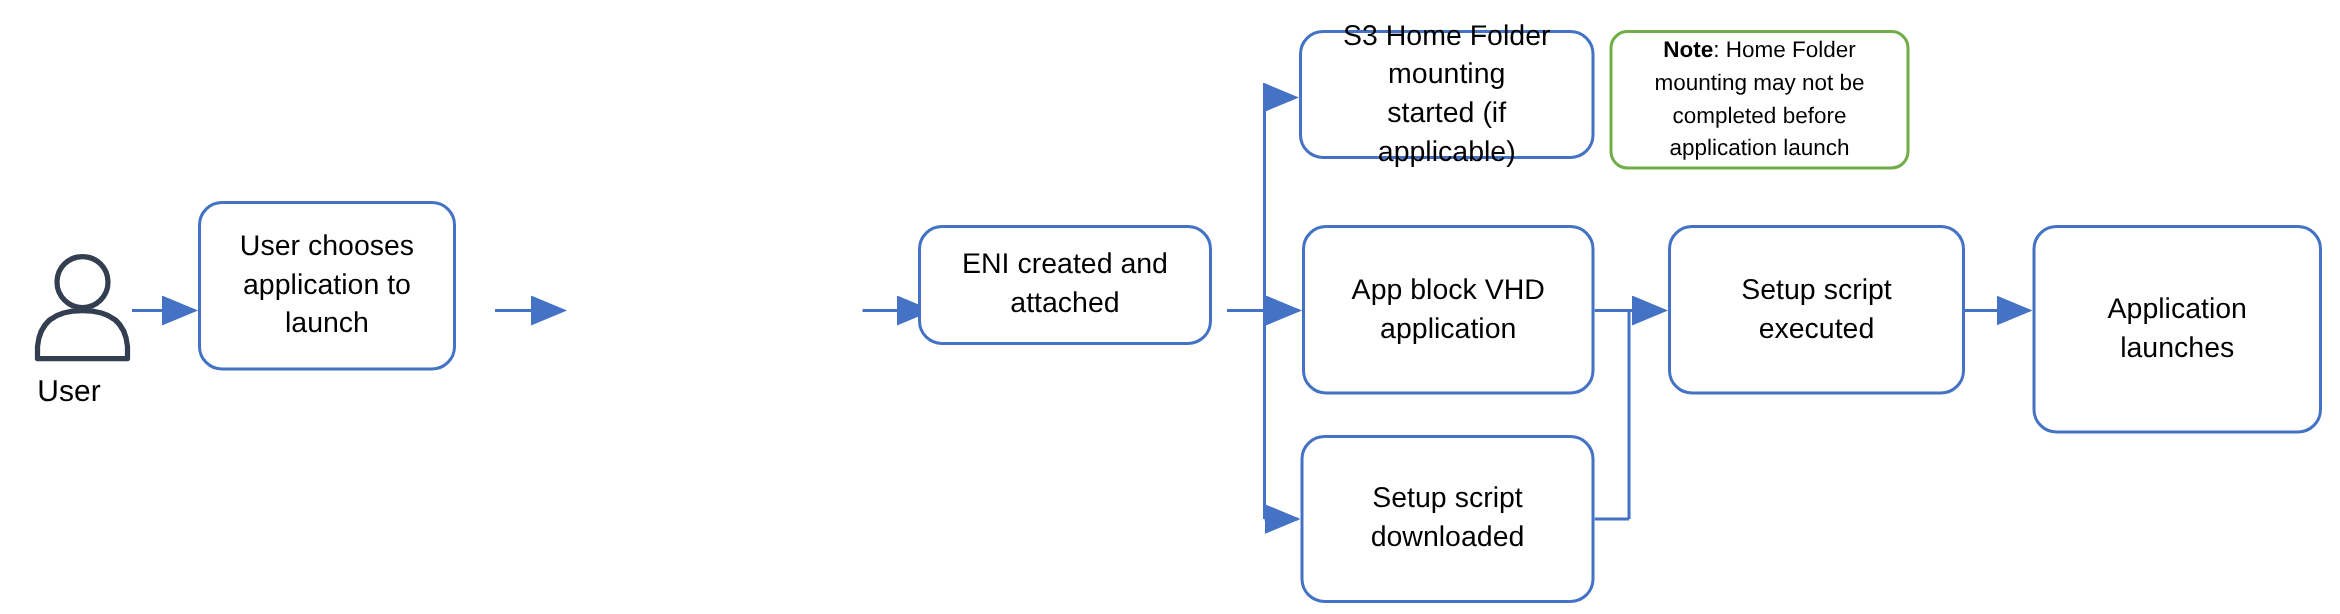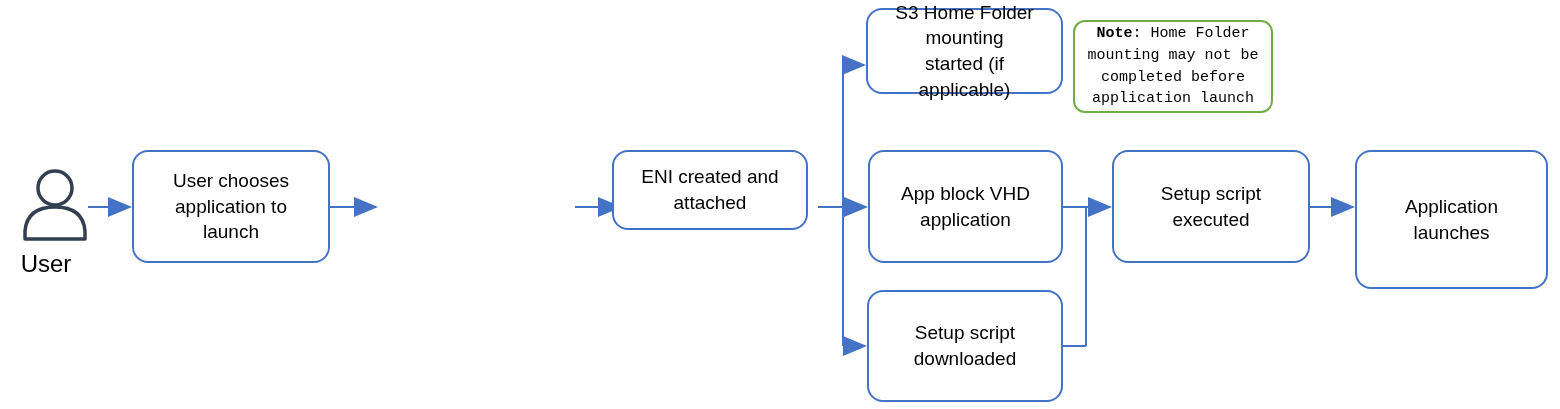--- a/index.html
+++ b/index.html
@@ -38,28 +38,27 @@
     box-sizing:border-box;
     background:var(--color-background);
     border:2px solid var(--color-note-border);
     border-radius:12px;
     display:flex;align-items:center;justify-content:center;
     text-align:center;
     font-size:15px;line-height:1.45;
     color:var(--color-text);
     white-space:pre-line;
     padding:4px 8px;
-    font-family:Liberation Mono, monospace;
   }
   .note .note-prefix{font-weight:bold;}
   .actor-icon{position:absolute;left:14px;top:165px;}
   .actor-icon .shape{stroke:var(--color-actor);stroke-width:3.5;fill:none;stroke-linejoin:round;}
   .actor-label{
     position:absolute;left:15px;top:250px;width:62px;
-    text-align:center;font-size:24px;color:var(--color-text);
+    text-align:center;font-size:20px;color:var(--color-text);
   }
 </style>
 </head>
 <body>
 
 <div class="canvas">
 
   <svg class="connectors" width="1560" height="409" viewBox="0 0 1560 409">
     <defs>
       <marker id="arrowhead" viewBox="0 0 12 10" refX="11" refY="5" markerWidth="12" markerHeight="10" orient="auto-start-reverse">
@@ -79,33 +78,33 @@
     <line x1="1086" y1="207" x2="1110" y2="207" marker-end="url(#arrowhead)"></line>
     <line x1="1310" y1="207" x2="1353" y2="207" marker-end="url(#arrowhead)"></line>
   </svg>
 
   <svg class="actor-icon" width="82" height="80" viewBox="0 0 82 80">
     <path class="shape" d="M 11,74 L 11,66 Q 13,42 41,42 Q 69,42 71,66 L 71,74 Z"></path>
     <circle class="shape" cx="41" cy="23" r="17"></circle>
   </svg>
   <div class="actor-label">User</div>
 
-  <div class="node" style="left:132px;top:150px;width:198px;height:113px">
+  <div class="node" style="left:132px;top:134px;width:172px;height:113px">
     <span>User chooses
 application to
 launch</span>
   </div>
 
 
   <div class="node" style="left:612px;top:150px;width:196px;height:80px">
     <span>ENI created and
 attached</span>
   </div>
 
-  <div class="node" style="left:866px;top:8px;width:197px;height:86px">
+  <div class="node" style="left:866px;top:20px;width:197px;height:86px">
     <span>S3 Home Folder
 mounting
 started (if
 applicable)</span>
   </div>
 
   <div class="node" style="left:868px;top:150px;width:195px;height:113px">
     <span>App block VHD
 application</span>
   </div>

